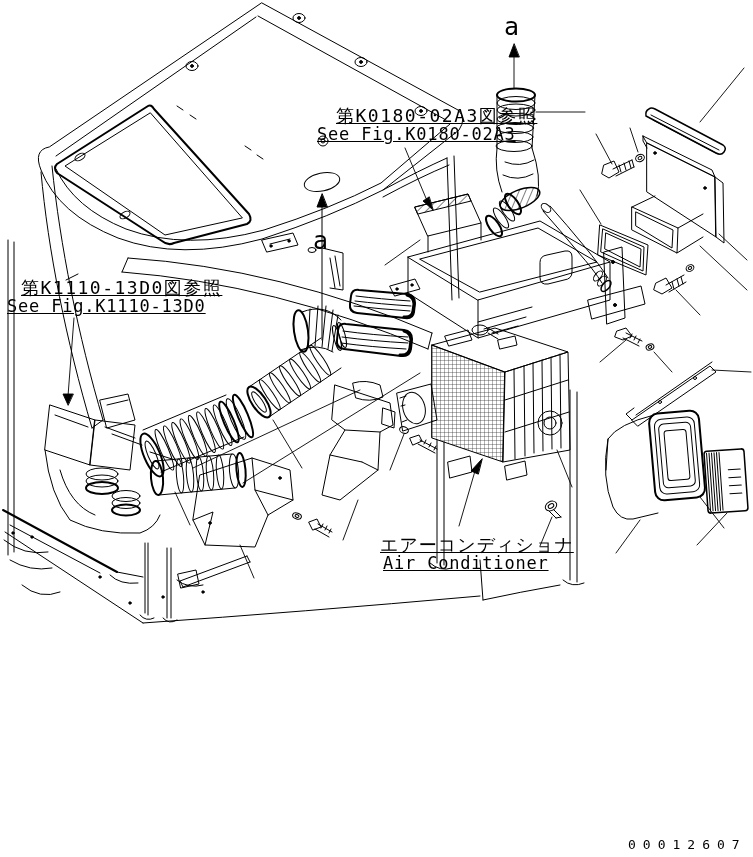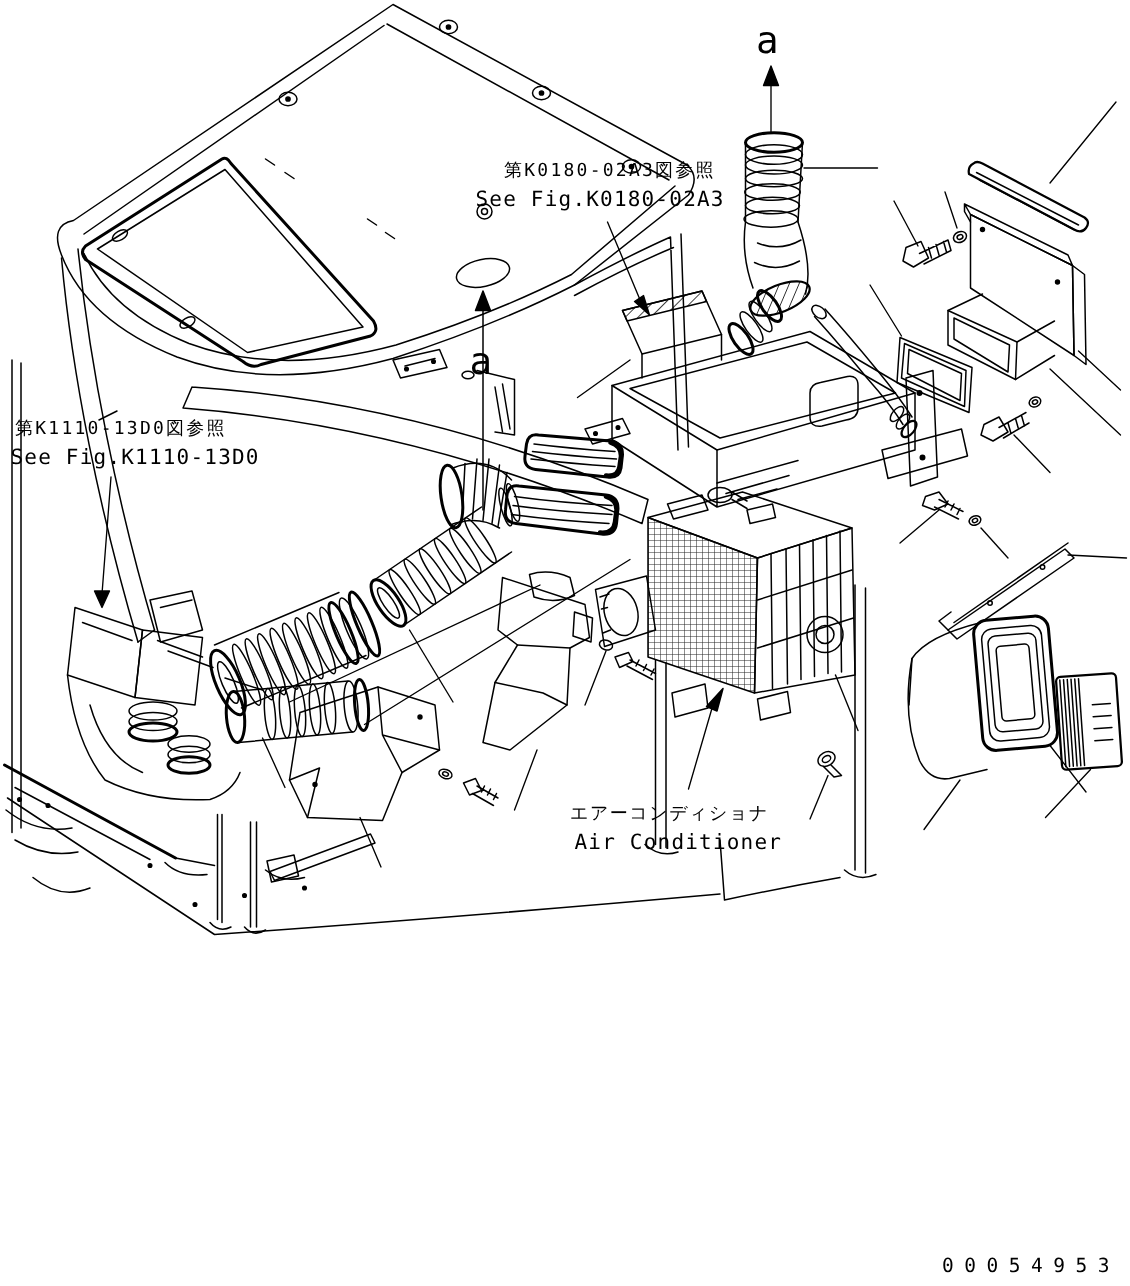--- a/index.html
+++ b/index.html
@@ -1,21 +1,21 @@
 <!DOCTYPE html>
 <html><head>
 <meta charset="utf-8">
 <style>
   html,body{margin:0;padding:0;background:#fff;}
   #stage{position:relative;width:753px;height:857px;background:#fff;overflow:hidden;
          font-family:"DejaVu Sans Mono","Liberation Mono",monospace;color:#000;}
   #art{position:absolute;left:0;top:0;}
   .lbl{position:absolute;white-space:pre;line-height:1.05;}
-  .jp{font-size:12px;letter-spacing:1.5px;}
-  .en{font-size:14px;letter-spacing:0.8px;}
+  .jp{font-size:18px;letter-spacing:1.5px;text-decoration:underline;}
+  .en{font-size:17px;letter-spacing:0.8px;text-decoration:underline;}
   .sec{font-size:25px;}
   .num{font-size:13px;letter-spacing:7px;}
 </style>
 </head>
 <body>
 
 <div id="stage">
 
 <svg id="art" width="753" height="857" viewBox="0 0 753 857">
   <defs>
@@ -361,24 +361,24 @@
       <path d="M193,468 L360,390"></path>
       <path d="M243,483 L420,373"></path>
       <path d="M385,265 L420,240"></path>
     </g>
   </g>
 </svg>
 
 <div class="lbl jp" style="left:336px;top:107px;">第K0180-02A3図参照</div>
 <div class="lbl en" style="left:317px;top:126px;">See Fig.K0180-02A3</div>
 
-<div class="lbl jp" style="left:10px;top:279px;">第K1110-13D0図参照</div>
+<div class="lbl jp" style="left:21px;top:279px;">第K1110-13D0図参照</div>
 <div class="lbl en" style="left:7px;top:298px;text-align:center;">See Fig.K1110-13D0</div>
 
 <div class="lbl jp" style="left:380px;top:536px;letter-spacing:1px;">エアーコンディショナ</div>
 <div class="lbl en" style="left:383px;top:555px;text-align:right;">Air Conditioner</div>
 
 <div class="lbl sec" style="left:504px;top:14px;">a</div>
 <div class="lbl sec" style="left:313px;top:228px;">a</div>
 
-<div class="lbl num" style="left:628px;top:838px;">00054953</div>
+<div class="lbl num" style="left:628px;top:838px;">00012607</div>
 
 </div>
 
 </body></html>

